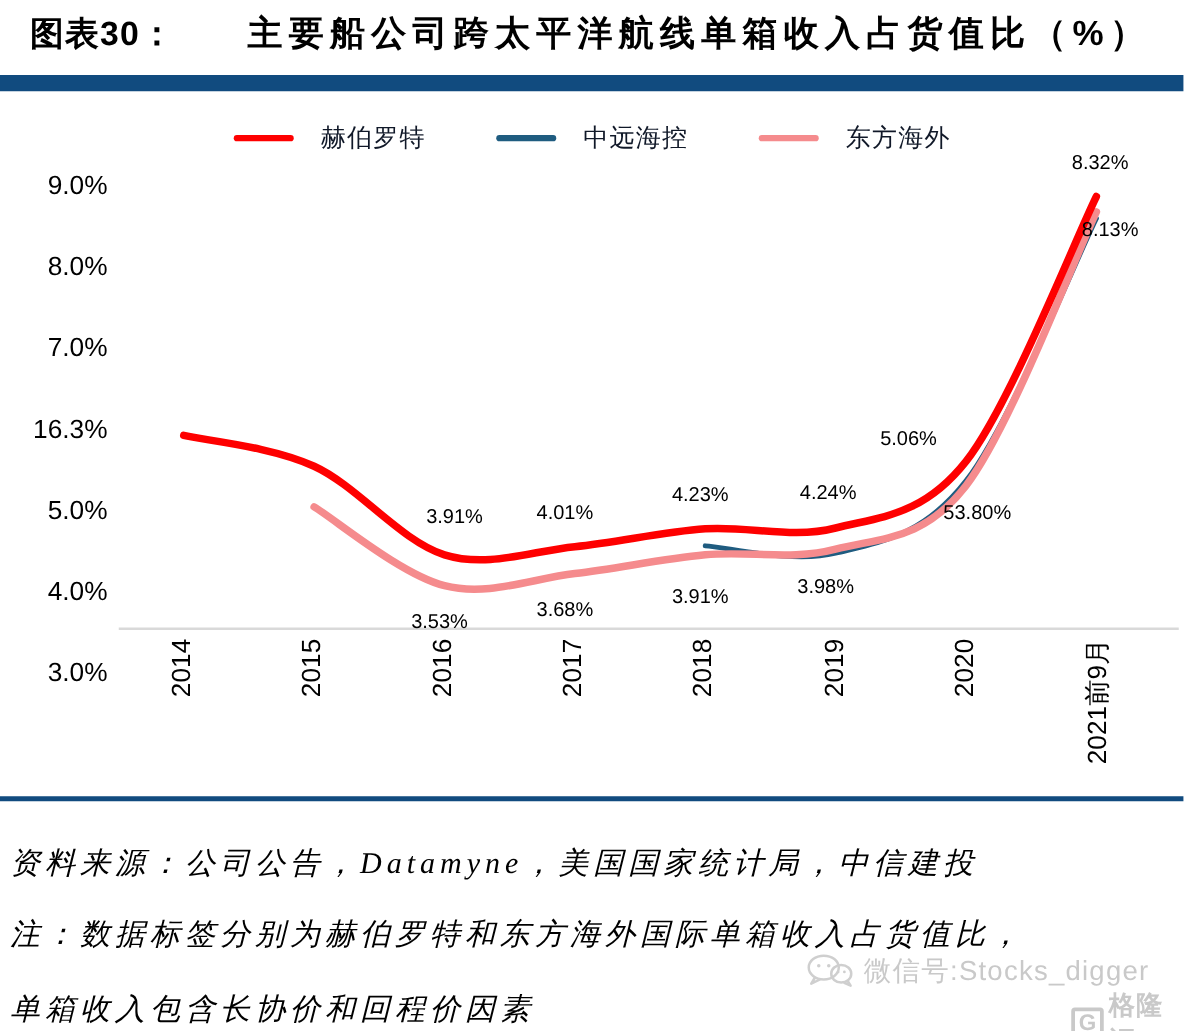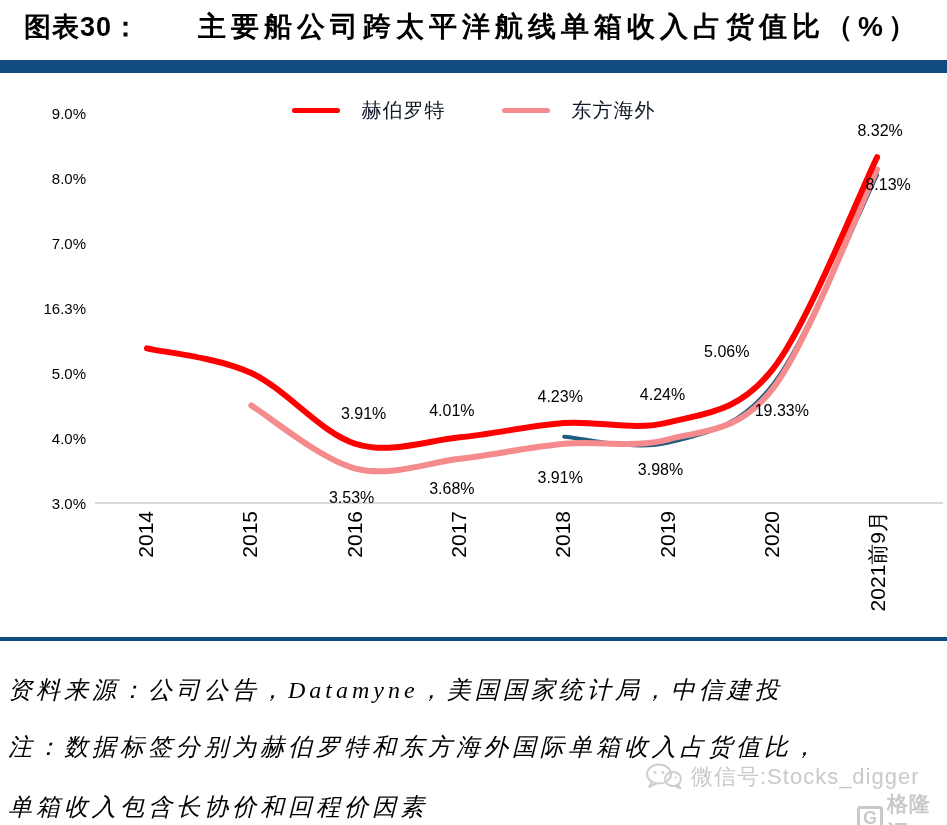--- a/index.html
+++ b/index.html
@@ -14,22 +14,22 @@
 
   
   #legend{position:absolute;top:97px;left:0;width:947px;display:flex;justify-content:center;
           align-items:center;gap:56px;}
   .legend-item{display:flex;align-items:center;gap:22px;}
   .legend-swatch{width:48px;height:5px;border-radius:3px;}
   .legend-label{font-size:20px;color:#101828;letter-spacing:1px;}
 
   
   #chart-canvas{position:absolute;top:0;left:0;pointer-events:none;}
-  .ytick{position:absolute;left:16px;width:70px;text-align:right;font-size:15px;
-         transform:translateY(-50%);}
+  .ytick{position:absolute;left:16px;width:70px;text-align:right;font-size:21px;
+         transform:translateY(-50%);margin-top:36px;}
   #x-axis-line{position:absolute;top:502px;left:95px;width:848px;height:2px;background:#d9d9d9;}
   .xlabel{position:absolute;top:511px;font-size:21px;white-space:nowrap;
           transform-origin:left top;transform:rotate(-90deg) translateX(-100%);}
   .pt-label{position:absolute;font-size:16px;white-space:nowrap;
             transform:translate(-50%,-50%);}
 
   
   #footer-rule{position:absolute;top:637px;left:0;width:947px;height:4px;}
   .src-line{position:absolute;left:8px;font-family:"Liberation Serif",serif;font-style:italic;
             font-size:24px;letter-spacing:4px;white-space:nowrap;margin-top:19px;}
@@ -53,20 +53,24 @@
   <div id="titlebar">
     <span id="fig-tag">图表30：</span>
     <span id="fig-title">主要船公司跨太平洋航线单箱收入占货值比（%）</span>
   </div>
   <div id="title-rule" style="background: rgb(17, 75, 127);"></div>
 
   <div id="legend">
       <div class="legend-item">
         <span class="legend-swatch" style="background: rgb(254, 0, 0);"></span>
         <span class="legend-label">赫伯罗特</span>
+      </div>
+      <div class="legend-item">
+        <span class="legend-swatch" style="background: rgb(31, 92, 128);"></span>
+        <span class="legend-label">中远海控</span>
       </div>
       <div class="legend-item">
         <span class="legend-swatch" style="background: rgb(245, 139, 141);"></span>
         <span class="legend-label">东方海外</span>
       </div>
     </div>
 
   <div id="y-axis">
       <div class="ytick" style="top: 113px;">9.0%</div>
       <div class="ytick" style="top: 178px;">8.0%</div>
@@ -98,21 +102,21 @@
       <span class="pt-label" style="left: 363.6px; top: 413.85px;">3.91%</span>
       <span class="pt-label" style="left: 451.9px; top: 411.35px;">4.01%</span>
       <span class="pt-label" style="left: 560.2px; top: 397.05px;">4.23%</span>
       <span class="pt-label" style="left: 662.5px; top: 395.4px;">4.24%</span>
       <span class="pt-label" style="left: 726.8px; top: 352.1px;">5.06%</span>
       <span class="pt-label" style="left: 880.1px; top: 131.2px;">8.32%</span>
       <span class="pt-label" style="left: 351.6px; top: 497.55px;">3.53%</span>
       <span class="pt-label" style="left: 451.9px; top: 488.8px;">3.68%</span>
       <span class="pt-label" style="left: 560.2px; top: 477.85px;">3.91%</span>
       <span class="pt-label" style="left: 660.5px; top: 470.3px;">3.98%</span>
-      <span class="pt-label" style="left: 781.8px; top: 410.6px;">19.33%</span>
+      <span class="pt-label" style="left: 781.8px; top: 410.6px;">53.80%</span>
       <span class="pt-label" style="left: 888.1px; top: 184.55px;">8.13%</span>
     </div>
 
   <div id="footer-rule" style="background: rgb(17, 75, 127);"></div>
   <div class="src-line" id="src-1">资料来源：公司公告，Datamyne，美国国家统计局，中信建投</div>
   <div class="src-line" id="src-3">单箱收入包含长协价和回程价因素</div>
   <div class="src-line" id="src-2">注：数据标签分别为赫伯罗特和东方海外国际单箱收入占货值比，</div>
 
   <div id="wechat-mark">
     <svg width="38" height="28" viewBox="0 0 38 28">

